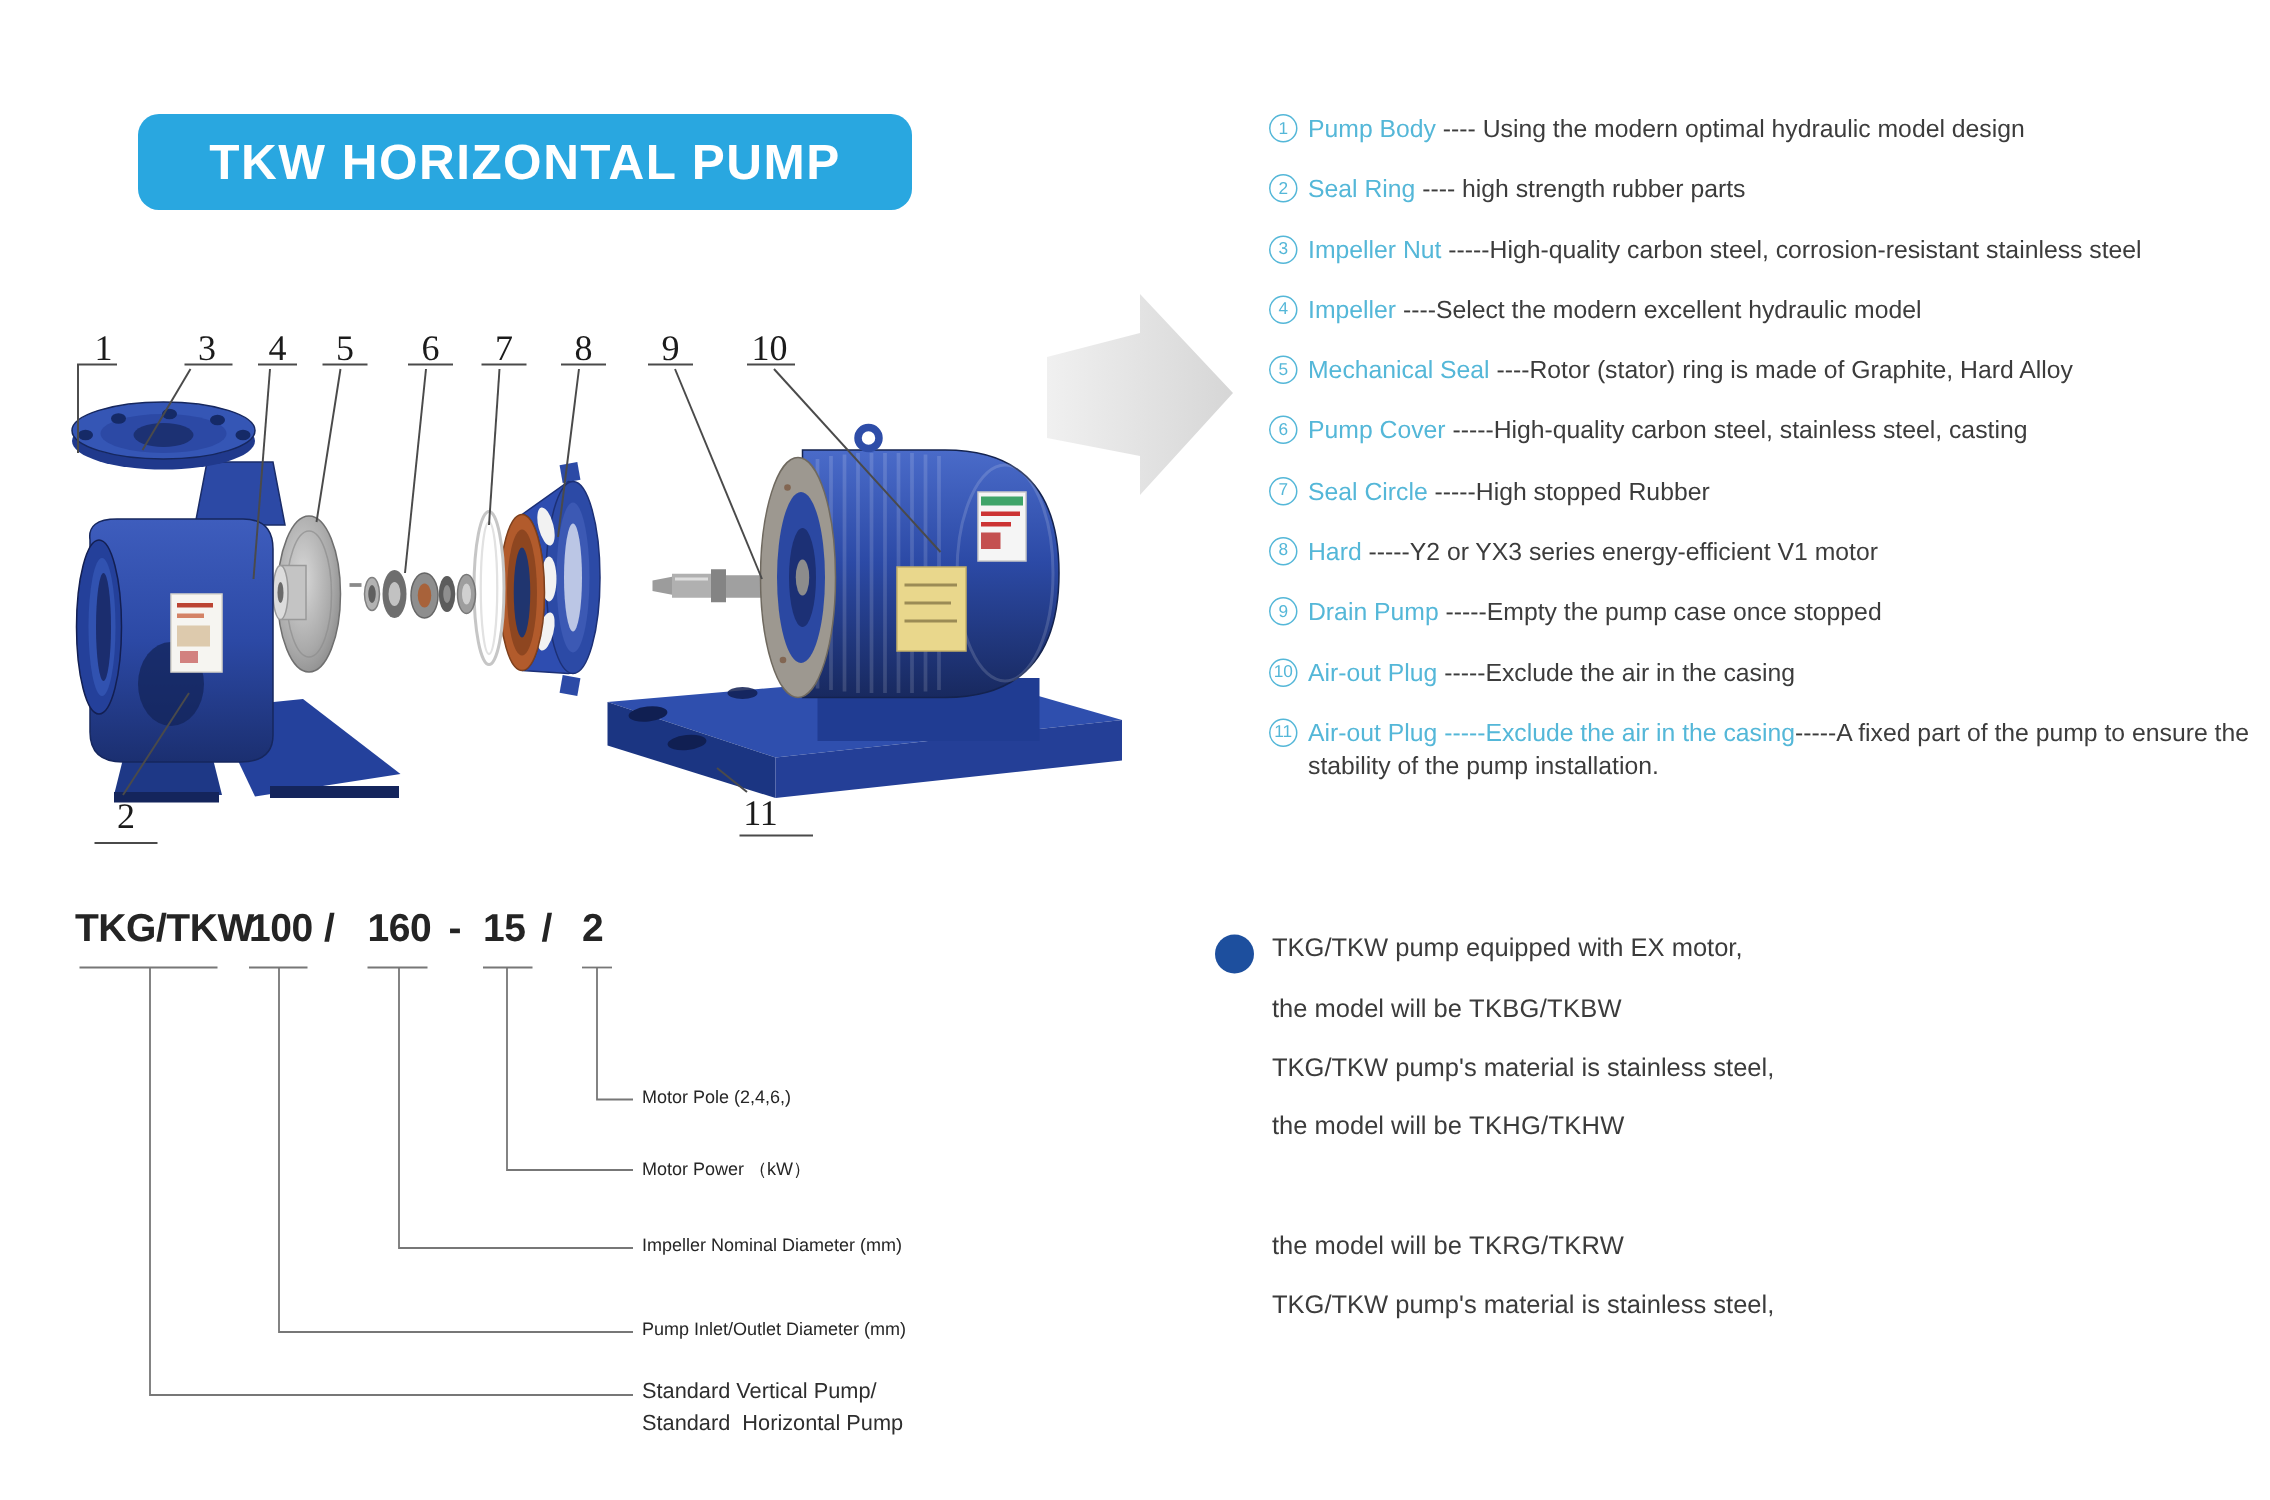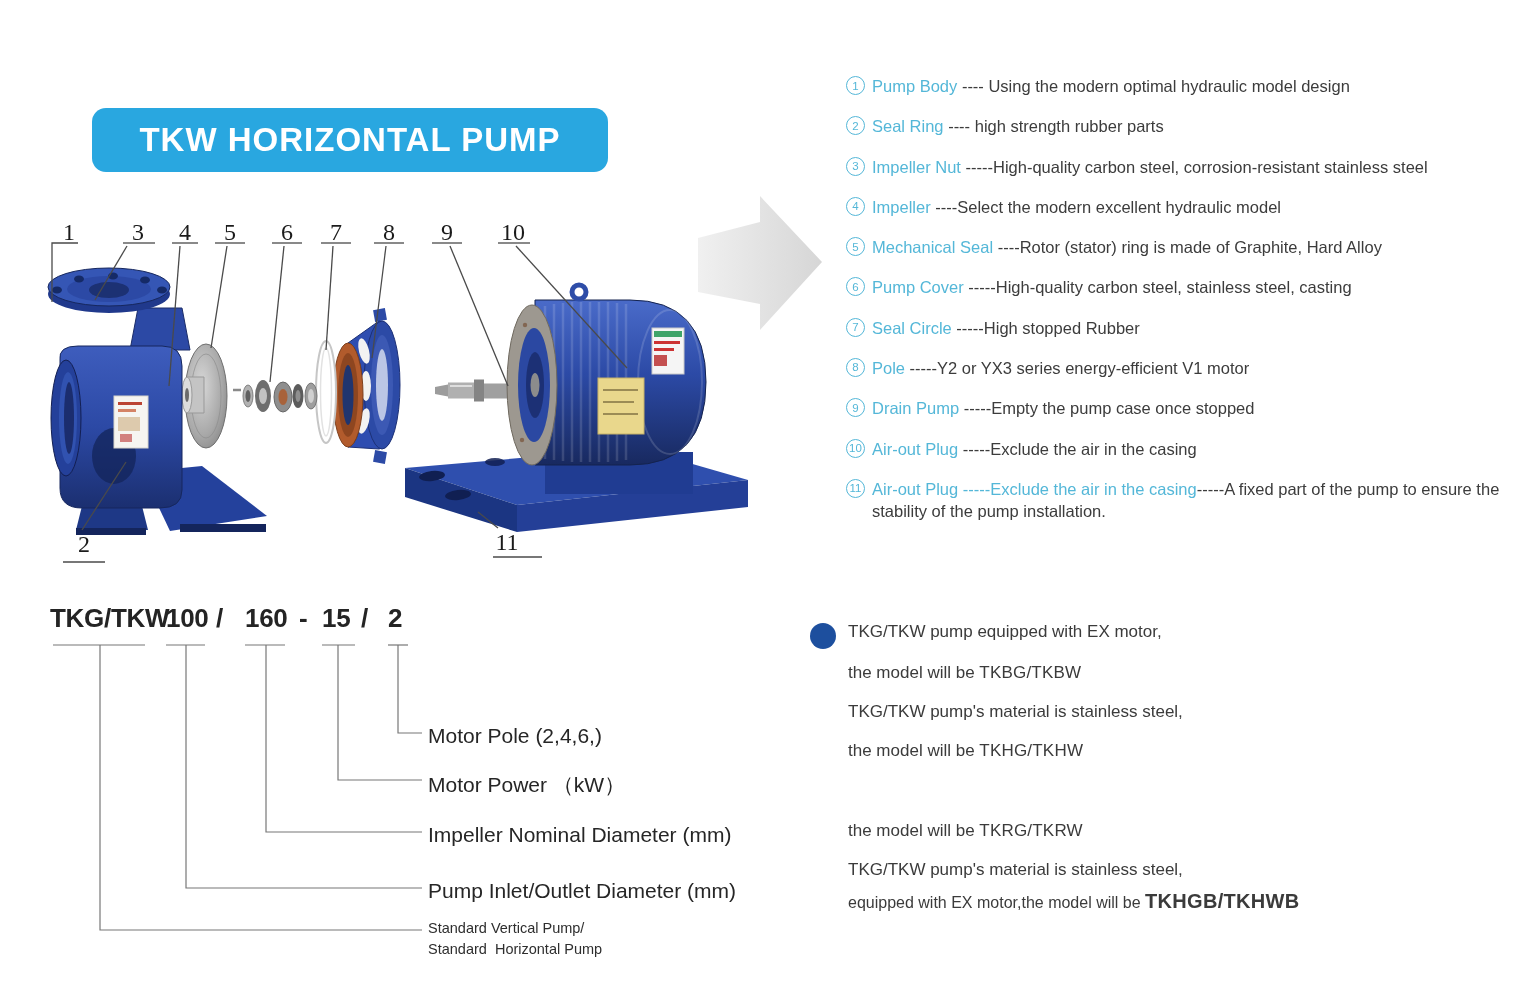--- a/index.html
+++ b/index.html
@@ -1,37 +1,37 @@
 <!DOCTYPE html>
 <html><head>
 <meta charset="utf-8">
 <style>
   html,body{margin:0;padding:0;background:#fff;}
   .page{position:relative;width:1513px;height:1000px;background:#ffffff;overflow:hidden;
         font-family:"Liberation Sans",sans-serif;}
 
   
   .banner{position:absolute;left:92px;top:76px;width:516px;height:64px;background:#29a7e0;
-          border-radius:14px;display:flex;align-items:center;justify-content:center;margin-top:32px;}
+          border-radius:14px;display:flex;align-items:center;justify-content:center;}
   .banner-title{color:#ffffff;font-size:33px;font-weight:bold;letter-spacing:1px;}
 
   
   .parts-list{position:absolute;left:846px;top:75px;margin:0;padding:0;list-style:none;}
   .parts-list li{display:flex;align-items:flex-start;height:22.4px;margin-bottom:17.9px;
                  font-size:16.5px;color:#3c3c3c;white-space:nowrap;line-height:22px;}
   .parts-list li.wrap{white-space:normal;height:auto;width:655px;line-height:22.5px;}
   .cnum{flex:0 0 19px;width:19px;height:19px;box-sizing:border-box;border:1.6px solid #54b7d8;
         border-radius:50%;color:#54b7d8;font-size:11.5px;display:flex;align-items:center;
         justify-content:center;margin-right:7px;margin-top:1px;}
   .pname{color:#54b7d8;}
   .cy{color:#54b7d8;}
 
   
   .seg{position:absolute;top:603px;font-size:26px;font-weight:bold;color:#242424;letter-spacing:-0.3px;}
-  .tree-label{position:absolute;left:428px;font-size:21px;color:#262626;white-space:pre;}
+  .tree-label{position:absolute;left:428px;font-size:12px;color:#262626;white-space:pre;}
   .tree-label.small{font-size:14.5px;font-weight:normal;color:#2e2e2e;}
 
   
   .bullet{position:absolute;left:810px;top:623px;width:26px;height:26px;border-radius:50%;background:#1d4f9e;}
   .note-line{position:absolute;left:848px;font-size:17px;color:#3b3b3b;white-space:nowrap;}
   .model{font-weight:normal;letter-spacing:.2px;}
   .model-lg{font-weight:bold;font-size:20px;letter-spacing:.3px;}
 
   svg text.pnum{font-family:"Liberation Serif",serif;font-size:24px;fill:#1b1b1b;}
 </style>
@@ -275,21 +275,21 @@
     <li>
       <span class="cnum">6</span>
       <span><span class="pname">Pump Cover</span><span> -----</span><span>High-quality carbon steel, stainless steel, casting</span></span>
     </li>
     <li>
       <span class="cnum">7</span>
       <span><span class="pname">Seal Circle</span><span> -----</span><span>High stopped Rubber</span></span>
     </li>
     <li>
       <span class="cnum">8</span>
-      <span><span class="pname">Pole</span><span> -----</span><span>Y2 or YX3 series energy-efficient V1 motor</span></span>
+      <span><span class="pname">Hard</span><span> -----</span><span>Y2 or YX3 series energy-efficient V1 motor</span></span>
     </li>
     <li>
       <span class="cnum">9</span>
       <span><span class="pname">Drain Pump</span><span> -----</span><span>Empty the pump case once stopped</span></span>
     </li>
     <li>
       <span class="cnum">10</span>
       <span><span class="pname">Air-out Plug</span><span> -----</span><span>Exclude the air in the casing</span></span>
     </li>
     <li class="wrap">
@@ -329,15 +329,14 @@
   <span class="tree-label small" style="top:920px">Standard Vertical Pump/</span>
   <span class="tree-label small" style="top:941px">Standard  Horizontal Pump</span>
 
   <div class="bullet"></div>
   <div class="note-line" style="top:622px">TKG/TKW pump equipped with EX motor,</div>
   <div class="note-line" style="top:663px"><span>the model will be </span><span class="model">TKBG/TKBW</span></div>
   <div class="note-line" style="top:702px">TKG/TKW pump's material is stainless steel,</div>
   <div class="note-line" style="top:741px"><span>the model will be </span><span class="model">TKHG/TKHW</span></div>
   <div class="note-line" style="top:821px"><span>the model will be </span><span class="model">TKRG/TKRW</span></div>
   <div class="note-line" style="top:860px">TKG/TKW pump's material is stainless steel,</div>
-  <div class="note-line" style="top:890px;font-size:16px"><span>equipped with EX motor,the model will be </span><span class="model-lg">TKHGB/TKHWB</span></div>
 
 </div>
 
 </body></html>

